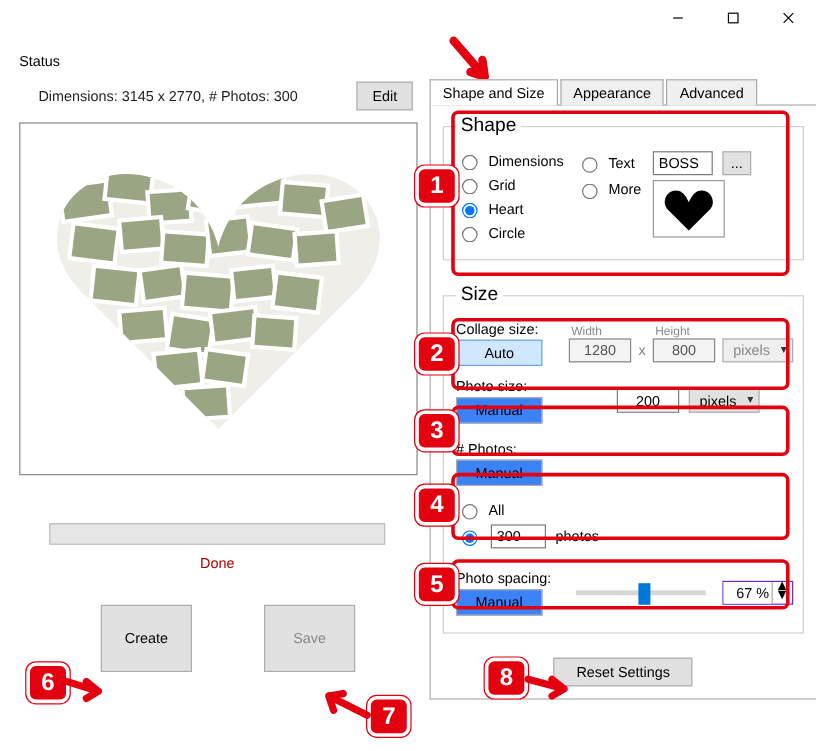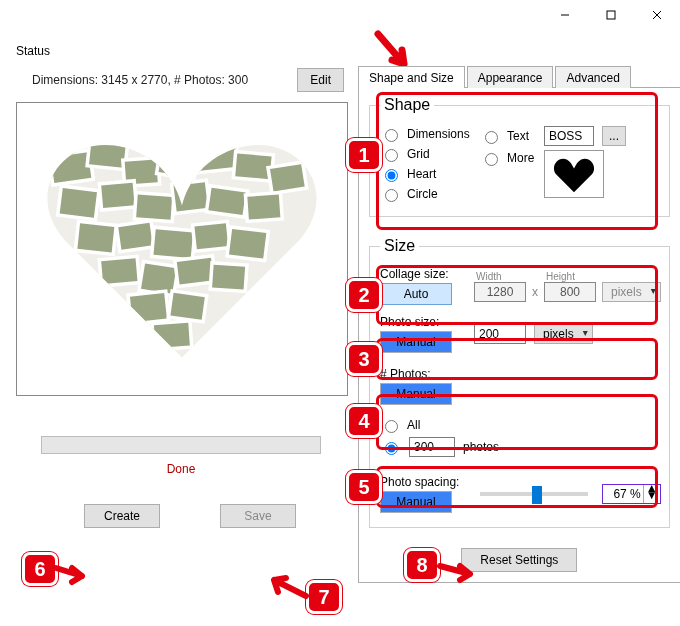--- a/index.html
+++ b/index.html
@@ -13,21 +13,21 @@
   .status-label { font-size: 12px; margin: 8px 0 4px 2px; }
   .dims-row { display: flex; align-items: center; justify-content: space-between; padding: 6px 4px 10px 18px; }
   .dims-text { color: #222; }
   .edit-btn { background: #e1e1e1; border: 1px solid #adadad; padding: 4px 12px; }
   .preview { width: 332px; height: 294px; border: 1px solid #888; margin-left: 2px; background: #fff; position: relative; display:flex; align-items:center; justify-content:center; }
   .heart-collage { position: relative; width: 300px; height: 270px; }
   .heart-collage svg { position: absolute; inset: 4px; }
   .progress-track { width: 280px; height: 18px; background: #e6e6e6; border: 1px solid #bcbcbc; margin: 40px auto 8px; }
   .done-label { text-align: center; font-weight: normal; color: #b00000; margin-top: 4px; }
   .bottom-btns { display: flex; gap: 60px; margin: 28px 0 0 70px; }
-  .wbtn { background: #e1e1e1; border: 1px solid #adadad; padding: 4px 0; width: 76px; text-align: center; }
+  .wbtn { background: #e1e1e1; border: 1px solid #adadad; padding: 20px 0; width: 76px; text-align: center; }
   .wbtn.disabled { color: #888; }
   .tabs { display: flex; gap: 2px; margin: 30px 0 0 0; }
   .tab { border: 1px solid #acacac; border-bottom: none; padding: 4px 10px 3px; background: #f0f0f0; font-size: 12px; position: relative; }
   .tab.active { background: #fff; z-index: 2; }
   .panel { border: 1px solid #acacac; padding: 8px 10px 10px; background: #fff; margin-top: -1px; min-height: 468px; }
   fieldset { border: 1px solid #d0d0d0; margin: 0 0 10px 0; padding: 8px 8px 10px 10px; }
   legend { font-size: 16px; padding: 0 4px; }
   .row { display: flex; align-items: center; gap: 8px; margin: 4px 0; }
   .radio { display: inline-flex; align-items: center; gap: 6px; width: 84px; }
   .txtin { border: 1px solid #7a7a7a; padding: 2px 4px; font-size: 12px; background: #fff; width: 50px; }
@@ -218,21 +218,21 @@
             </div>
             <div class="sel dis" style="margin-bottom:0;">pixels</div>
           </div>
         </div>
 
         <div class="row" style="margin-top:10px;">
           <div style="width:86px;">
             <div>Photo size:</div>
             <div class="mode-btn mode-manual" style="margin-top:2px;">Manual</div>
           </div>
-          <input class="txtin" style="width: 52px; text-align: left;" value="200">
+          <input class="txtin" style="width: 52px; text-align: center; margin-left: 40px;" value="200">
           <div class="sel">pixels</div>
         </div>
 
         <div class="row" style="margin-top:14px;align-items:flex-start;flex-direction:column;">
           <div style="width:86px;">
             <div># Photos:</div>
             <div class="mode-btn mode-manual" style="margin-top:2px;">Manual</div>
           </div>
           <div>
             <div class="row">

